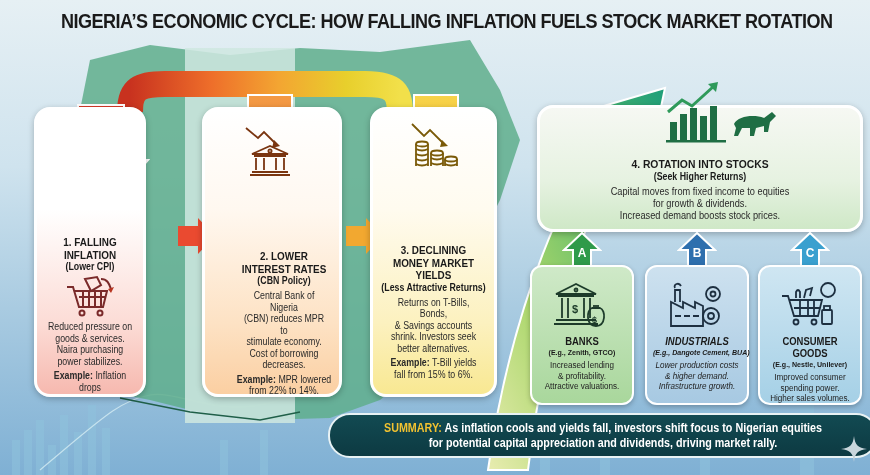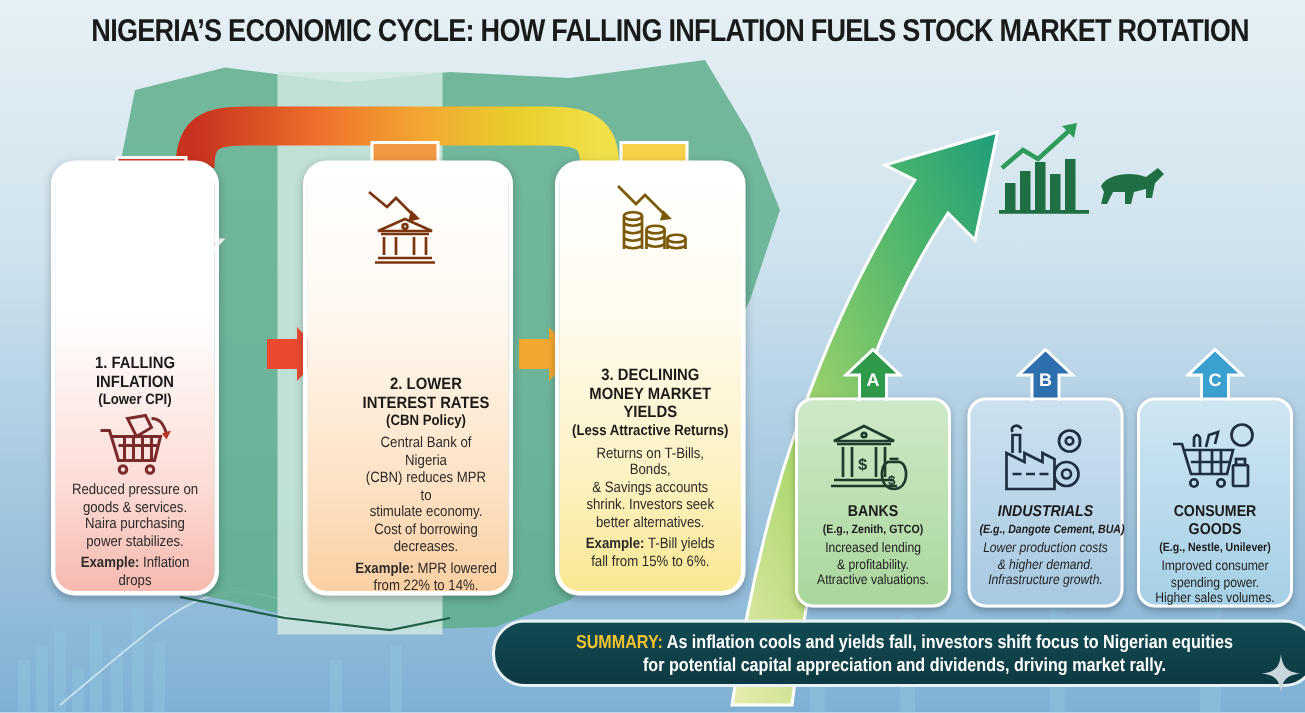--- a/index.html
+++ b/index.html
@@ -212,20 +212,31 @@
       <path d="M6 27 Q12 30 18 27 M6 32 Q12 35 18 32 M6 37 Q12 40 18 37 M6 42 Q12 45 18 42"></path>
       <ellipse cx="27" cy="31" rx="6" ry="2.5"></ellipse>
         <path d="M21 31 L21 44 M33 31 L33 44"></path>
       <path d="M21 36 Q27 39 33 36 M21 41 Q27 44 33 41"></path>
       <ellipse cx="41" cy="37" rx="6" ry="2.5"></ellipse>
         <path d="M35 37 L35 44 M47 37 L47 44 M35 42 Q41 45 47 42"></path>
     </g>
     <path d="M32 18 L38 24 L30 25 Z" fill="#7a5a08"></path>
   </svg>
 
+  <div class="card c4">
+    <div class="body" style="top:50px;">
+      <div class="h" style="font-size:11.5px;">4. ROTATION INTO STOCKS</div>
+      <div class="sub">(Seek Higher Returns)</div>
+      <div class="txt" style="margin-top:2px; font-size:10.5px; line-height:12px;">
+        <div>Capital moves from fixed income to equities</div>
+        <div>for growth &amp; dividends.</div>
+        <div>Increased demand boosts stock prices.</div>
+      </div>
+    </div>
+  </div>
   <svg style="position:absolute; left:664px; top:82px;" width="120" height="62" viewBox="0 0 120 62">
     <g fill="#1f6e44">
       <rect x="6" y="40" width="7" height="18"></rect>
         <rect x="16" y="32" width="7" height="26"></rect>
       <rect x="26" y="26" width="7" height="32"></rect>
         <rect x="36" y="34" width="7" height="24"></rect>
       <rect x="46" y="24" width="7" height="34"></rect>
       <rect x="2" y="58" width="60" height="2.5"></rect>
       <path d="M70 42 C74 34, 90 32, 100 36 L108 30 L112 34 L106 40 L104 50 L100 50 L100 44 L92 46 L90 54 L86 54 L86 46 L78 46 L74 54 L70 54 L72 46 Z"></path>
     </g>

